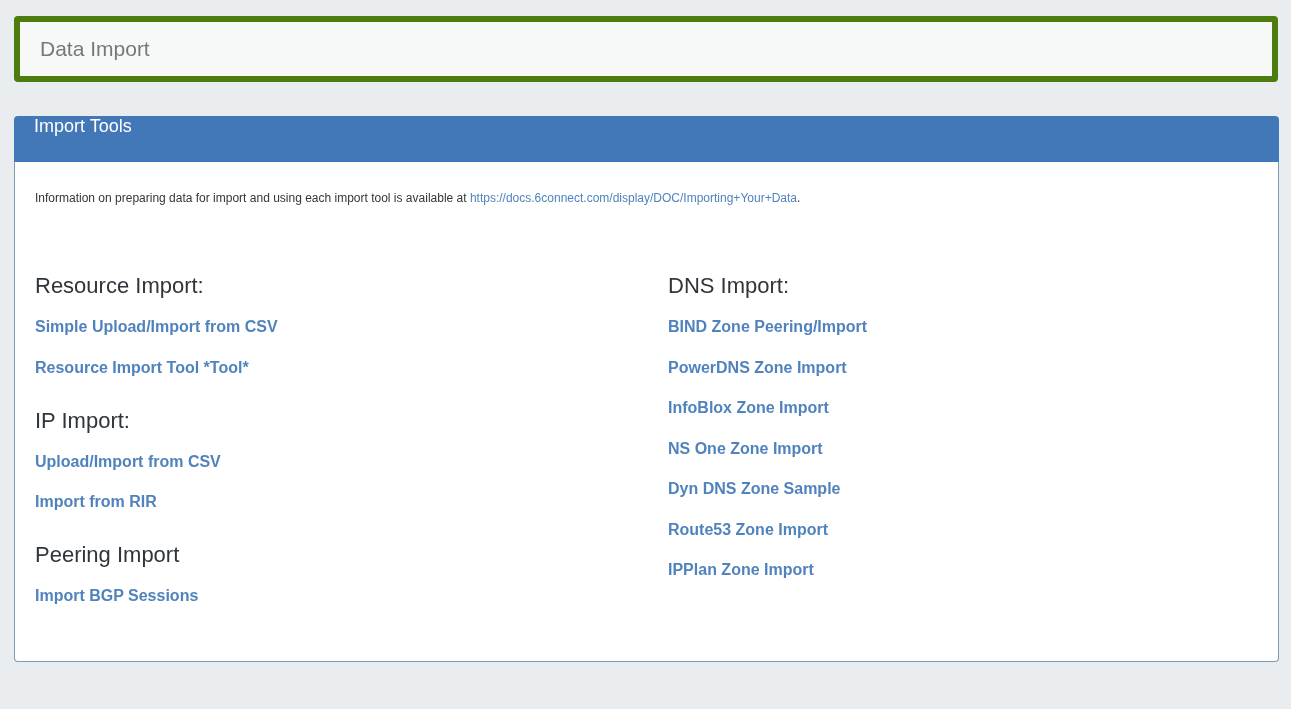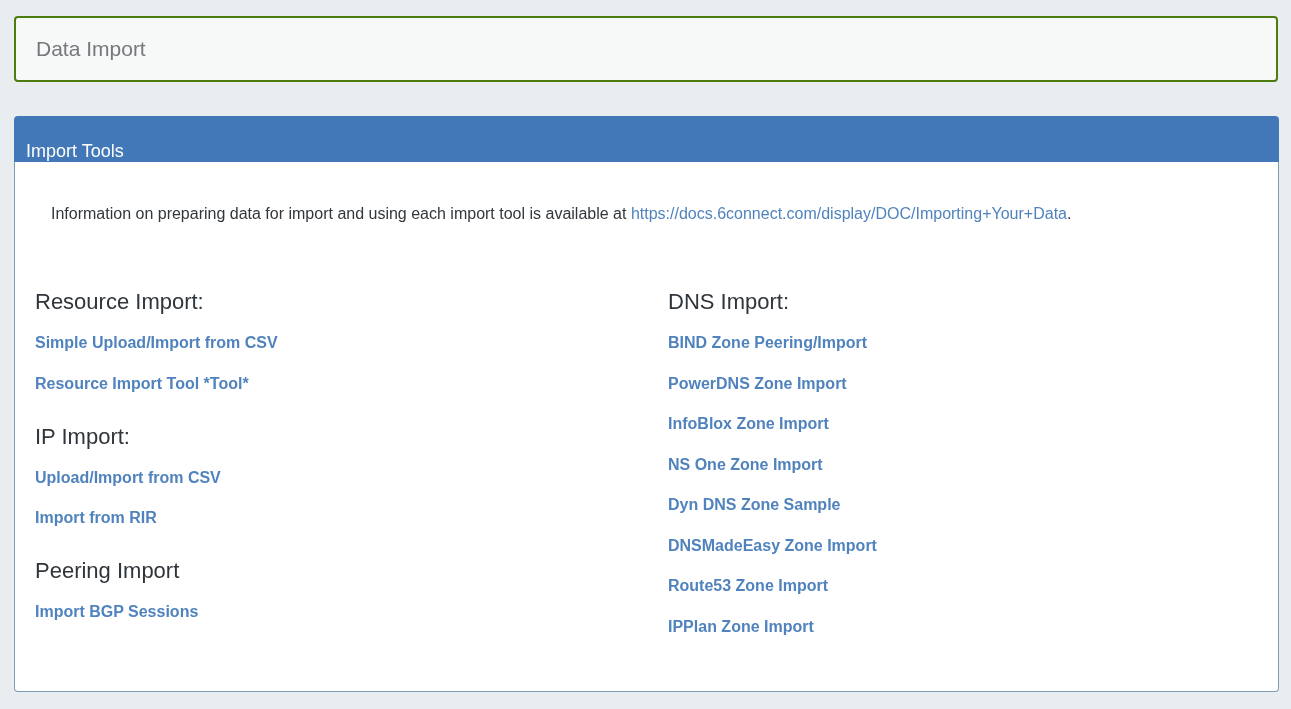--- a/index.html
+++ b/index.html
@@ -19,52 +19,52 @@
   body{
     width:1291px;height:709px;overflow:hidden;
     background:var(--page-bg);
     font-family:"Liberation Sans","DejaVu Sans",sans-serif;
     color:var(--body-text);
   }
   .top-bar{
     margin:16px 13px 0 14px;
     height:66px;
     background:var(--bar-bg);
-    border:2px solid #4d7c0f;
+    border:6px solid #4d7c0f;
     border-radius:4px;
     display:flex;align-items:center;
     padding:0 20px;
   }
   .page-title{
     font-size:21px;
     color:var(--bar-text);
   }
   .panel{
     margin:34px 12px 0 14px;
   }
   .panel-header{
     background:var(--header-bg);
     color:var(--header-text);
     height:46px;
     border-radius:4px 4px 0 0;
-    display:flex;align-items:flex-end;
-    padding:0 12px;
+    display:flex;align-items:flex-start;
+    padding:0 20px;
     font-size:18px;
   }
   .panel-body{
     background:var(--panel-bg);
     border:1px solid var(--panel-border);
     border-top:none;
     border-radius:0 0 4px 4px;
     padding:24px 20px 34px 20px;
     min-height:488px;
   }
   .intro p{
-    margin:16px;
-    font-size:16px;
+    margin:0;
+    font-size:12px;
     line-height:24px;
     color:var(--body-text);
   }
   .intro p.second{margin-top:17px;}
   a{color:var(--link-color);text-decoration:none;cursor:pointer;}
   .columns{
     display:flex;
     margin-top:33px;
   }
   .column{min-width:0;}
@@ -112,19 +112,18 @@
           <div class="section-heading">Peering Import</div>
           <a class="import-link" href="#">Import BGP Sessions</a>
         </div>
       <div class="column right">
           <div class="section-heading">DNS Import:</div>
           <a class="import-link" href="#">BIND Zone Peering/Import</a>
           <a class="import-link" href="#">PowerDNS Zone Import</a>
           <a class="import-link" href="#">InfoBlox Zone Import</a>
           <a class="import-link" href="#">NS One Zone Import</a>
           <a class="import-link" href="#">Dyn DNS Zone Sample</a>
-          <a class="import-link" href="#">DNSMadeEasy Zone Import</a>
           <a class="import-link" href="#">Route53 Zone Import</a>
           <a class="import-link" href="#">IPPlan Zone Import</a>
         </div>
     </div>
   </div>
 </div>
 
 </body></html>

